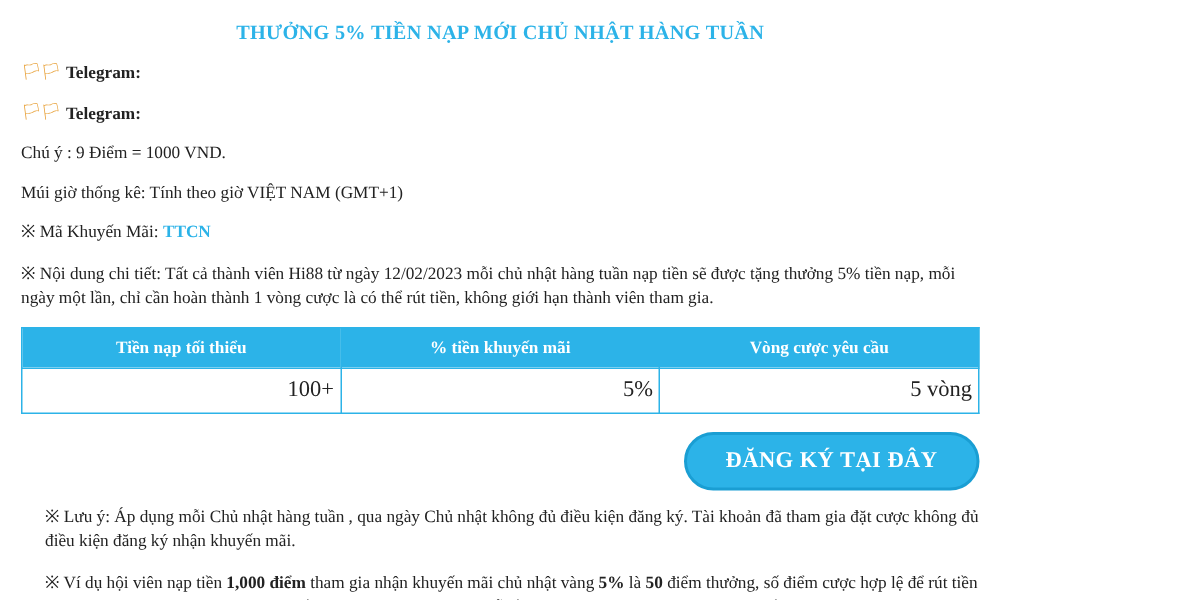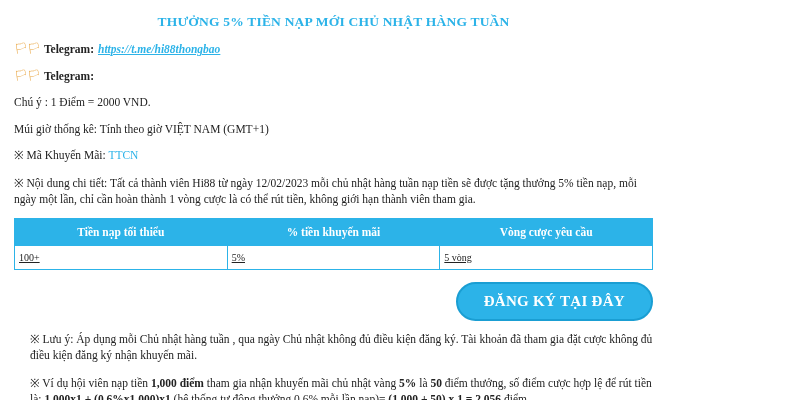--- a/index.html
+++ b/index.html
@@ -51,21 +51,21 @@
   }
   .link {
     color: #2cb3e8;
     font-style: italic;
     font-weight: bold;
     text-decoration: underline;
     cursor: pointer;
   }
   .code {
     color: #2cb3e8;
-    font-weight: normal;
+    font-weight: bold;
   }
   .detail {
     line-height: 1.4;
   }
   table.promo {
     width: 100%;
     border-collapse: collapse;
     margin: 9px 0 2px 0;
     table-layout: fixed;
   }
@@ -74,25 +74,24 @@
     color: #ffffff;
     font-weight: bold;
     font-size: 11.5px;
     padding: 7px 4px;
     text-align: center;
     border: 1px solid #2cb3e8;
   }
   table.promo td {
     background: #ffffff;
     color: #222222;
-    font-size: 10px;
+    font-size: 15px;
     padding: 6px 4px;
-    text-align: left;
+    text-align: right;
     border: 1px solid #2cb3e8;
-    text-decoration: underline;
   }
   .cta-wrap {
     text-align: right;
     margin: 12px 0 10px 0;
   }
   .cta-button {
     display: inline-block;
     background: #2cb3e8;
     color: #ffffff;
     font-weight: bold;
@@ -114,29 +113,28 @@
 </head>
 <body>
 
 <div class="page">
 
   <div class="title">THƯỞNG 5% TIỀN NẠP MỚI CHỦ NHẬT HÀNG TUẦN</div>
 
   <div class="line contact-line">
     <span class="flag-icon">🏳🏳</span>
     <span class="bold">Telegram:</span>
-    <a class="link">https://t.me/hi88thongbao</a>
   </div>
 
   <div class="line contact-line">
     <span class="flag-icon">🏳🏳</span>
     <span class="bold">Telegram:</span>
   </div>
 
-  <div class="line">Chú ý : 1 Điểm = 2000 VND.</div>
+  <div class="line">Chú ý : 9 Điểm = 1000 VND.</div>
   <div class="line">Múi giờ thống kê: Tính theo giờ VIỆT NAM (GMT+1)</div>
 
   <div class="line">
     <span>※ Mã Khuyến Mãi:</span>
     <span class="code">TTCN</span>
   </div>
 
   <div class="line detail">※ Nội dung chi tiết: Tất cả thành viên Hi88 từ ngày 12/02/2023 mỗi chủ nhật hàng tuần nạp tiền sẽ được tặng thưởng 5% tiền nạp, mỗi ngày một lần, chỉ cần hoàn thành 1 vòng cược là có thể rút tiền, không giới hạn thành viên tham gia.</div>
 
   <table class="promo">

